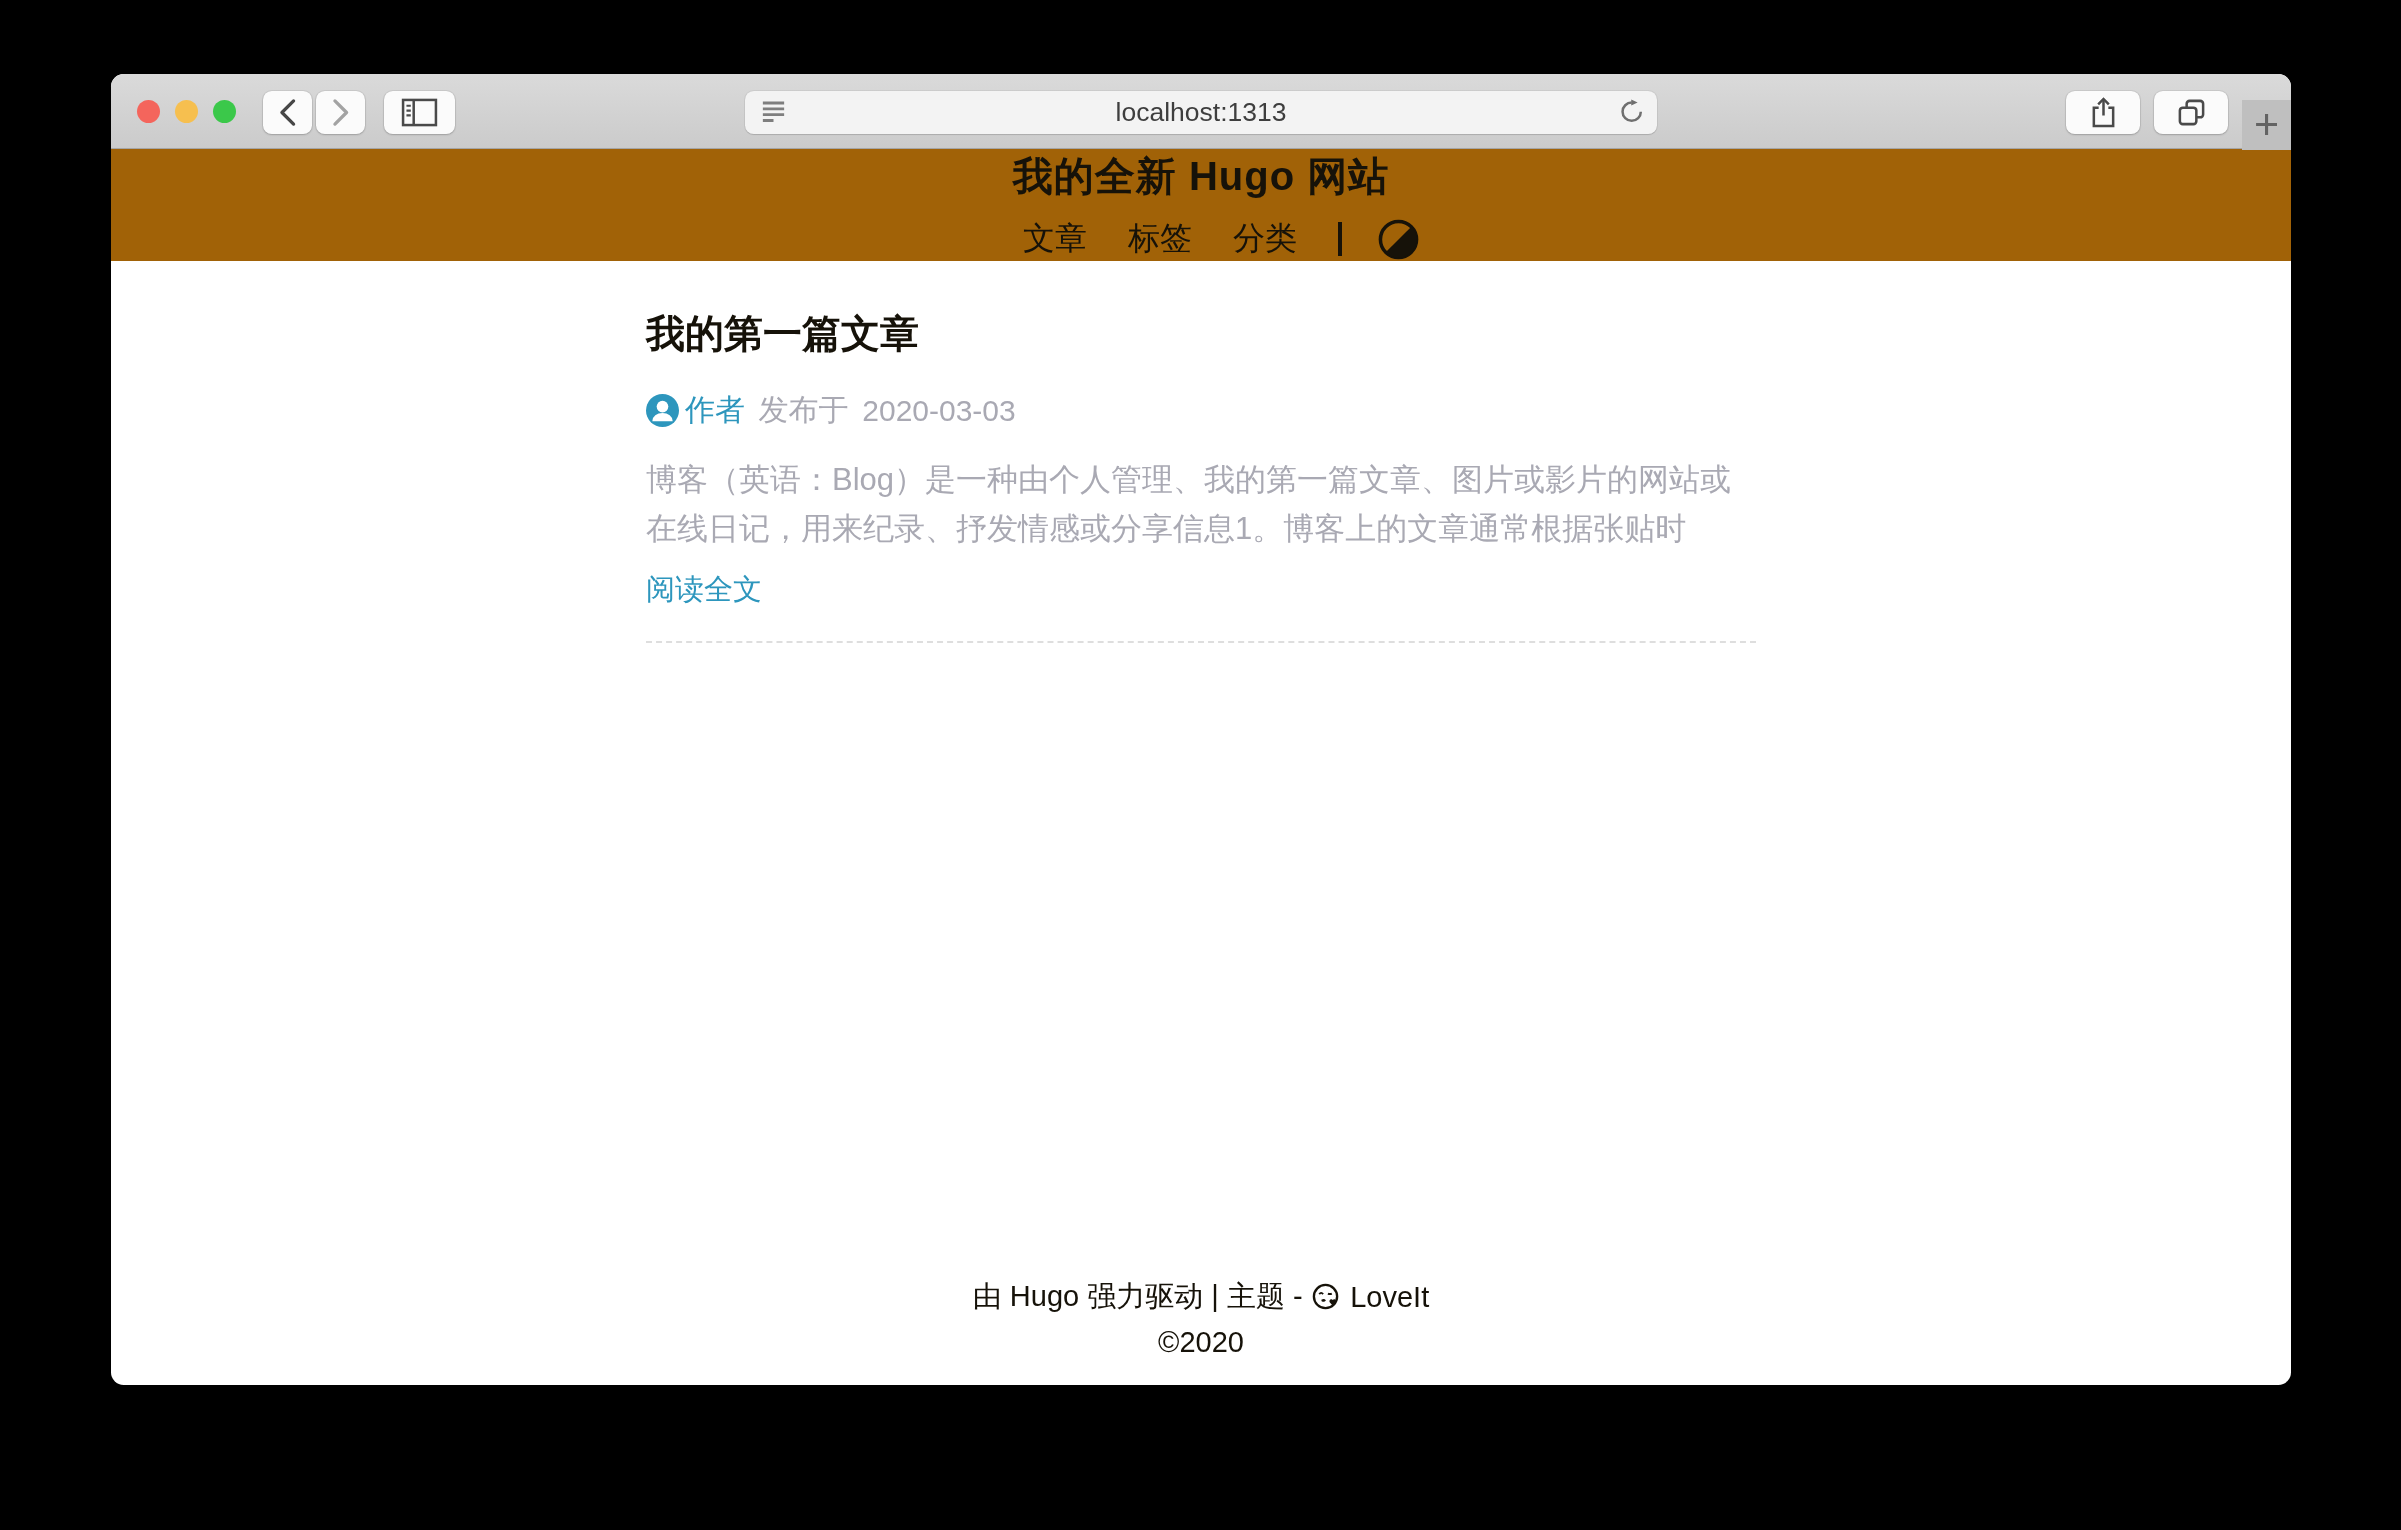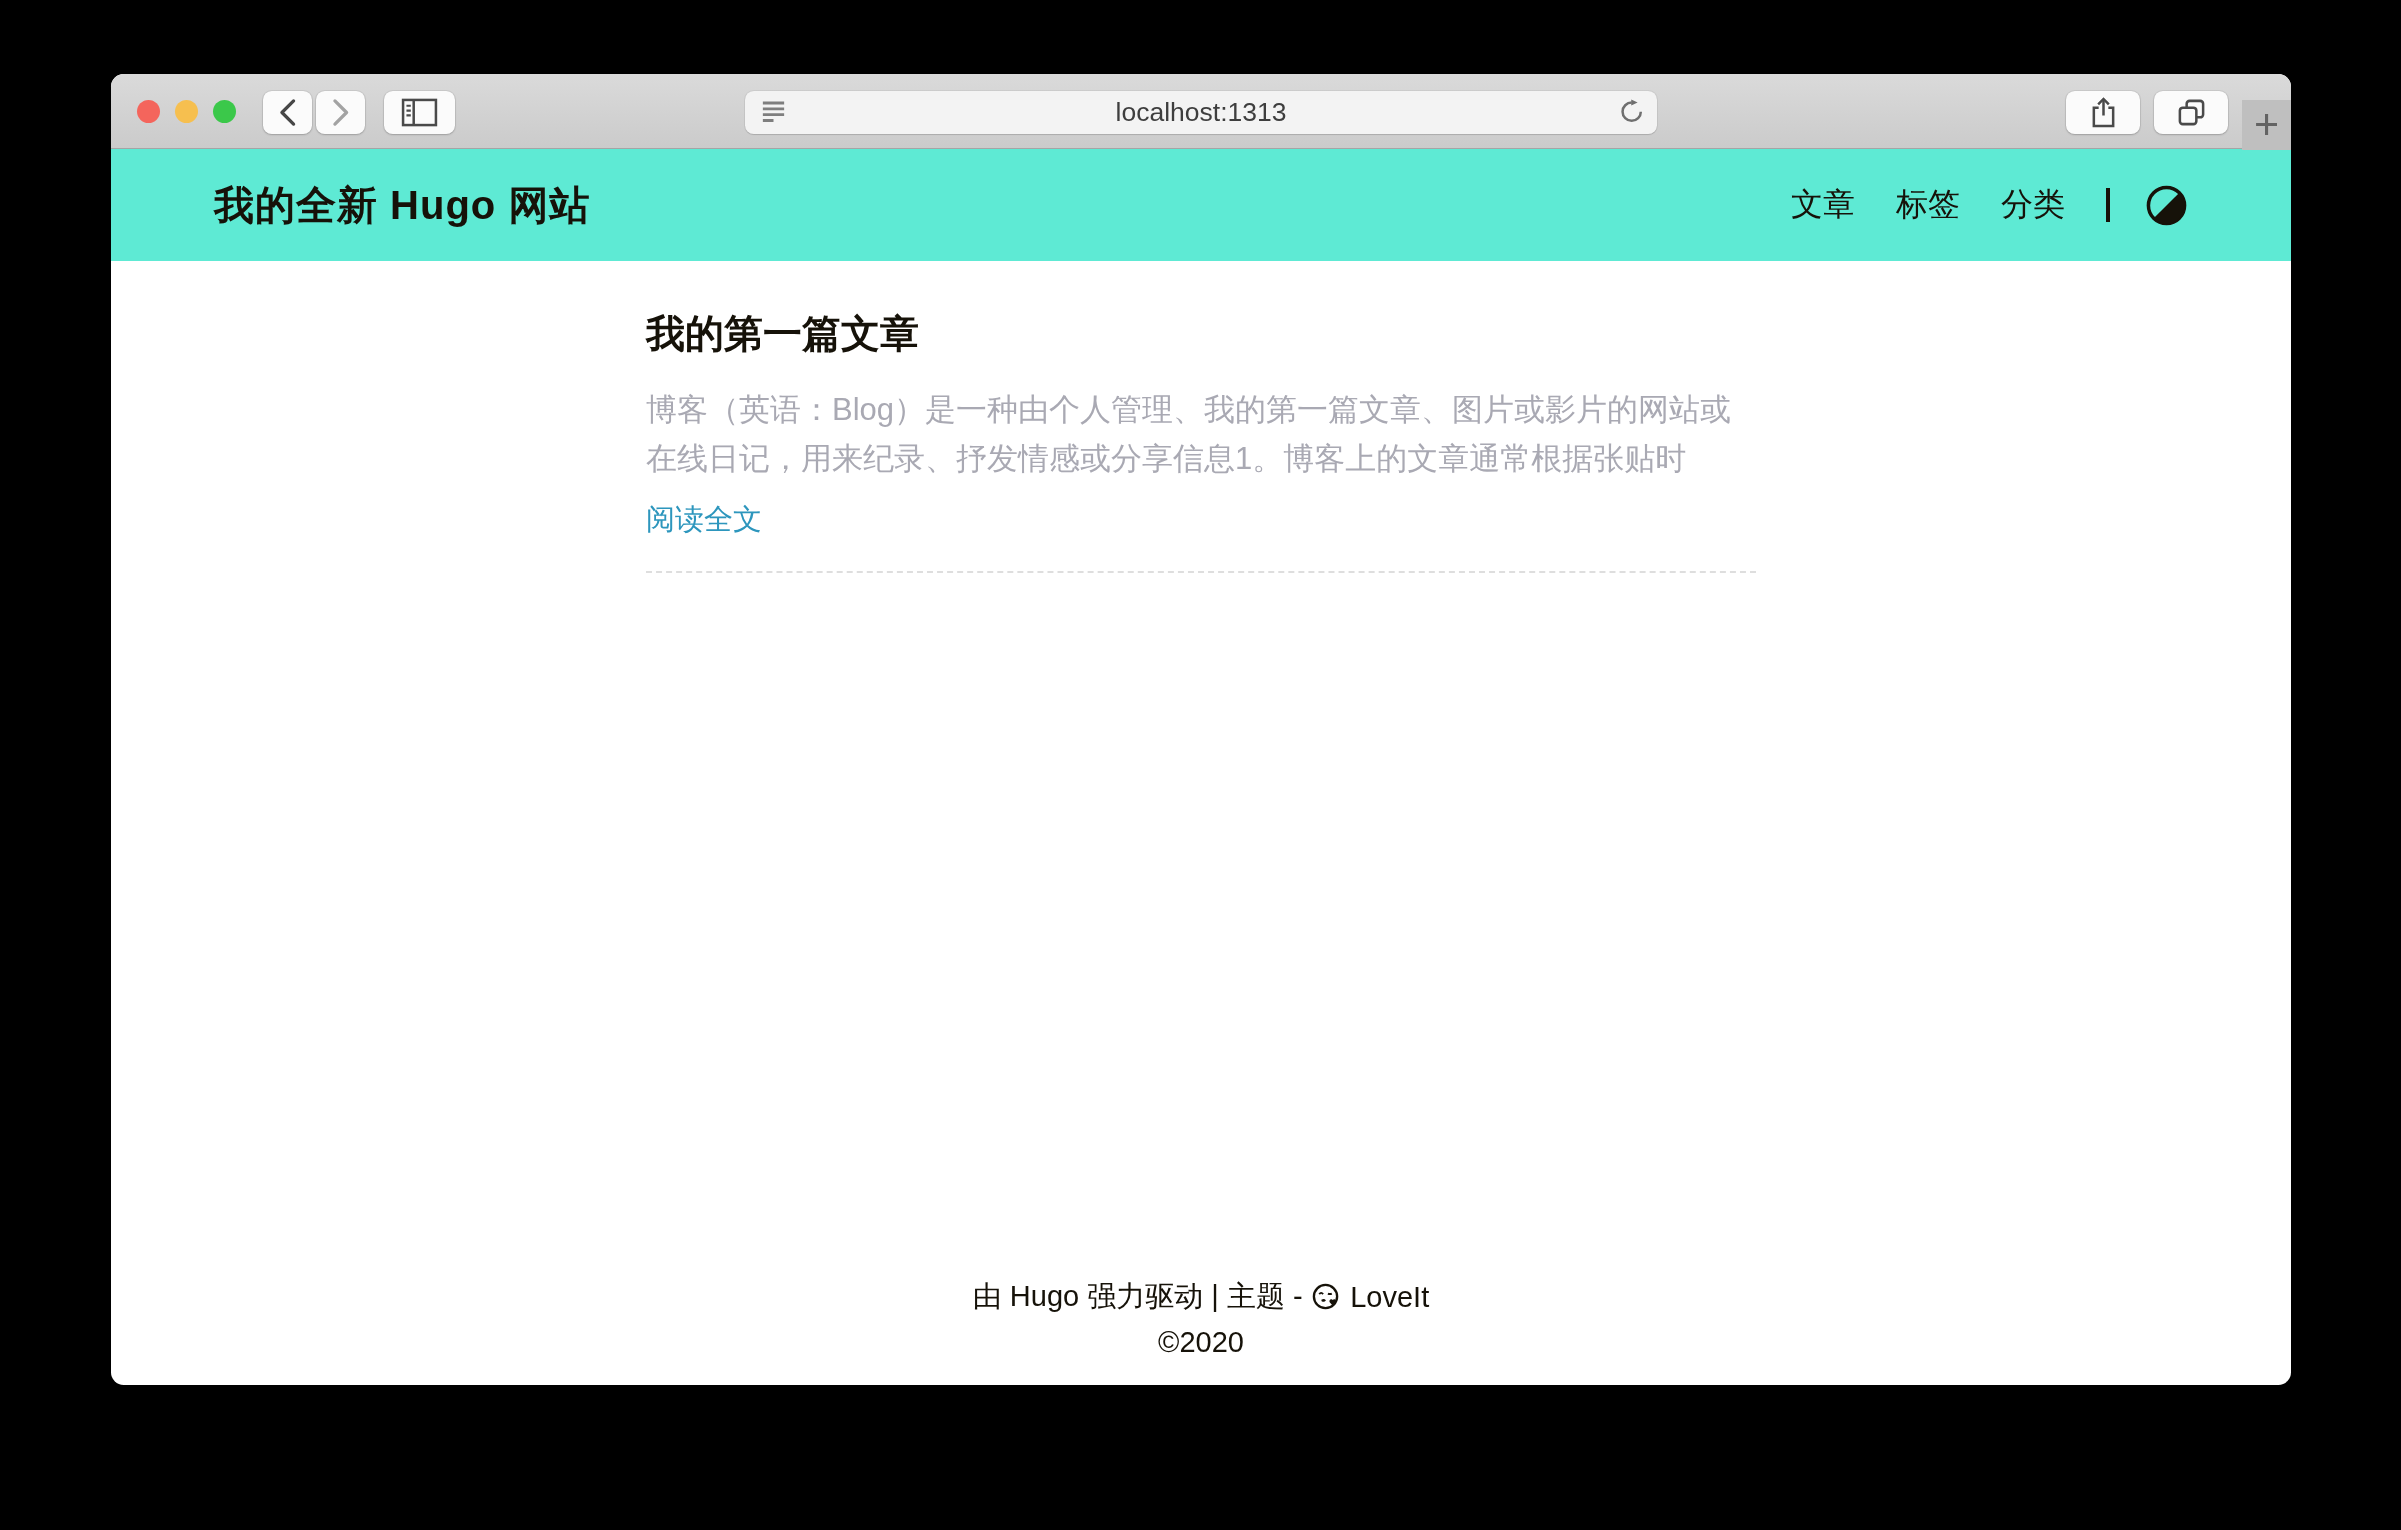--- a/index.html
+++ b/index.html
@@ -49,23 +49,24 @@
   .refresh-icon { position:absolute; right:11.8px; top:7.8px; cursor:pointer; }
 
   .newtab {
     position:absolute; right:0; top:25.5px; width:49px; height:50px;
     background:#bfbfbf; display:flex; align-items:center; justify-content:center;
     font-size:43px; font-weight:300; color:#636363; line-height:1;
   }
 
   
   .site-header {
-    height:112px; background:#5eead4;
+    height:112px; background:#a16207;
     display:flex; align-items:center; justify-content:space-between;
     padding:0 103px;
+    flex-direction:column;
   }
   .site-title { font-size:40px; font-weight:700; color:#161209; letter-spacing:1px; cursor:pointer; }
   .site-nav { display:flex; align-items:center; }
   .nav-link { font-size:32px; color:#161209; margin-left:41px; text-decoration:none; cursor:pointer; }
   .nav-sep { width:3.9px; height:34px; background:#161209; margin-left:41px; }
   .theme-toggle { margin-left:35px; width:43px; height:43px; cursor:pointer; }
 
   
   .main { width:1110px; margin:0 auto; padding-top:45px; }
   .post-title { font-size:39px; line-height:55px; font-weight:700; color:#161209; cursor:pointer; }
@@ -171,20 +172,32 @@
           <circle cx="22" cy="22" r="18.5" fill="none" stroke="#161209" stroke-width="3.6"></circle>
           <path d="M8.9 35.1 A18.5 18.5 0 0 0 35.1 8.9 Z" fill="#161209"></path>
         </svg>
       </div>
     </div>
   </div>
 
   <div class="main">
     <h2 class="post-title">我的第一篇文章</h2>
 
+    <div class="post-meta">
+      <span>
+        <svg width="33" height="33" viewBox="0 0 34 34">
+          <circle cx="17" cy="17" r="17" fill="#2d96bd"></circle>
+          <circle cx="17" cy="13" r="6" fill="#fff"></circle>
+          <path d="M6.5 28 a10.5 8.5 0 0 1 21 0 Z" fill="#fff"></path>
+        </svg>
+      </span>
+      <a class="author-link">作者</a>
+      <span class="meta-gray">发布于</span>
+      <span class="meta-gray">2020-03-03</span>
+    </div>
 
     <p class="post-summary">博客（英语：Blog）是一种由个人管理、我的第一篇文章、图片或影片的网站或在线日记，用来纪录、抒发情感或分享信息1。博客上的文章通常根据张贴时</p>
 
     <a class="read-more">阅读全文</a>
 
     <div class="divider"></div>
   </div>
 
   <div class="page-footer">
     <div class="footer-line1">

